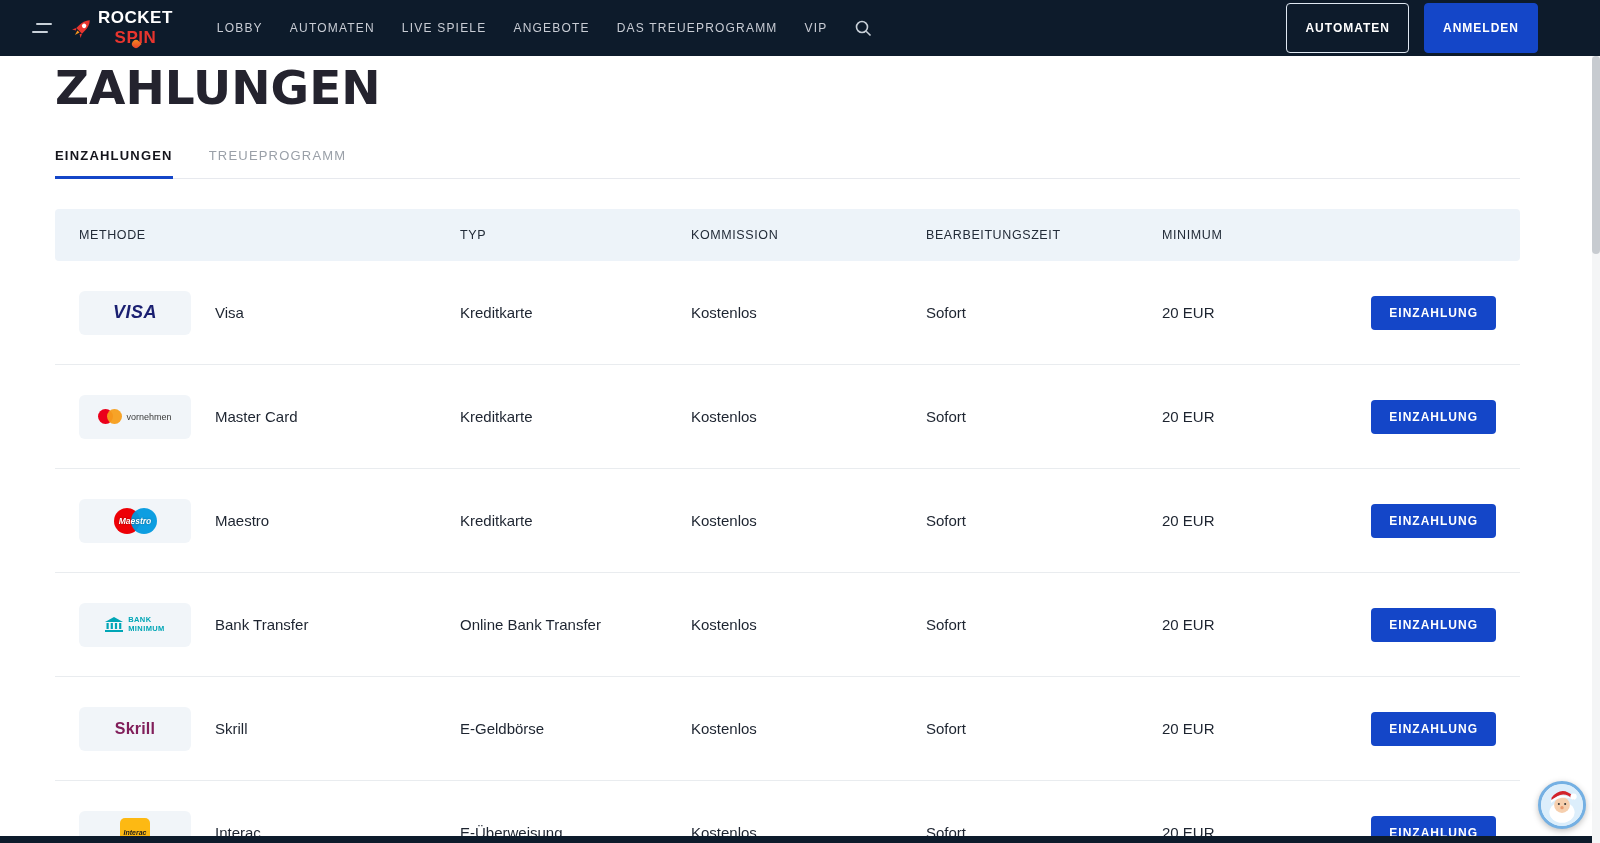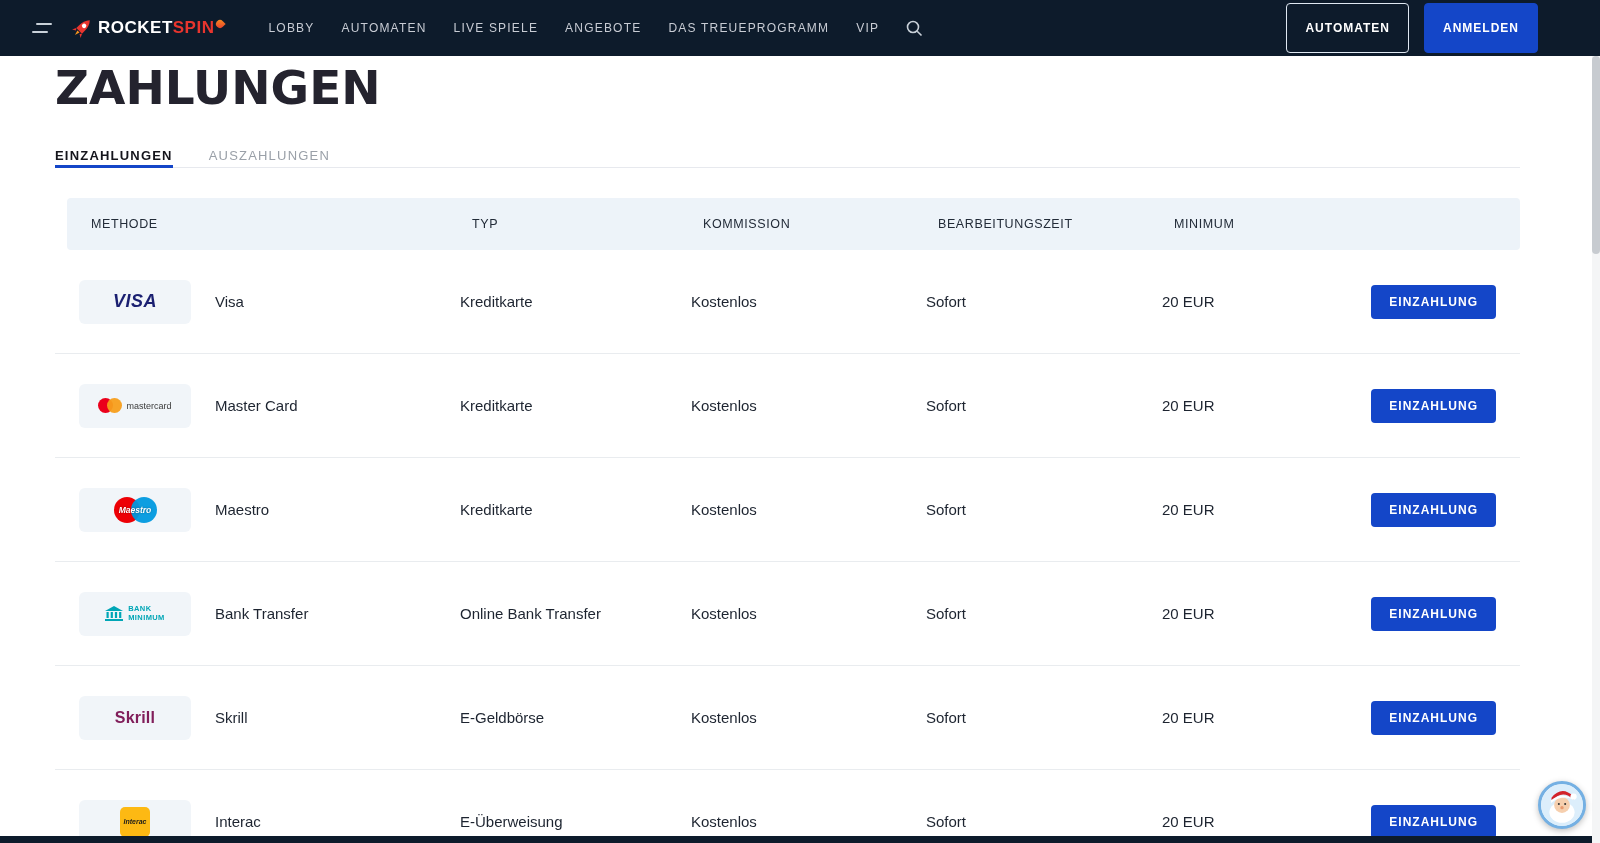--- a/index.html
+++ b/index.html
@@ -11,21 +11,21 @@
   .topbar {
     position: absolute; top: 0; left: 0; right: 0; height: 56px;
     background: #0d1b2b; display: flex; align-items: center; z-index: 5;
   }
   .hamburger { margin-left: 32px; width: 20px; cursor: pointer; }
   .hamburger i { display: block; height: 2px; background: #c9d1d9; border-radius: 1px; }
   .hamburger i:nth-child(1) { width: 16px; margin-left: 4px; }
   .hamburger i:nth-child(2) { width: 16px; margin-top: 6px; }
 
   .brand { display: flex; align-items: center; margin-left: 18px; cursor: pointer; }
-  .brand-text { font-size: 17px; font-weight: bold; letter-spacing: 0.5px; display:flex; align-items:center; }
+  .brand-text { font-size: 17px; font-weight: bold; letter-spacing: 0.5px; display:flex; align-items:center;flex-direction:column; }
   .brand-text .p1 { color: #ffffff; }
   .brand-text .p2 { color: #e8352e; }
   .flame { width: 8px; height: 8px; margin-left: 2px; margin-top: -8px;
     background: linear-gradient(135deg, #f7941d, #e8352e);
     border-radius: 50% 0 50% 50%; transform: rotate(45deg); }
 
   .nav { display: flex; gap: 27px; margin-left: 44px; }
   .nav-item { color: #c8ccd4; font-size: 12px; letter-spacing: 1.2px; cursor: pointer; white-space: nowrap; }
 
   .search-btn { margin-left: 26px; cursor: pointer; display: flex; align-items: center; }
@@ -45,34 +45,34 @@
   }
 
   
   .content { position: absolute; top: 56px; left: 15px; right: 8px; }
   .page-title {
     margin: 8px 0 0 40px; font-family: "DejaVu Sans", "Liberation Sans", sans-serif;
     font-weight: bold; font-size: 47px; line-height: 48px; color: #24232e; letter-spacing: 0px;
   }
 
   .tabs { margin: 36px 72px 0 40px; display: flex; gap: 36px; border-bottom: 1px solid #e7e9ee; }
-  .tab { font-size: 13px; font-weight: bold; letter-spacing: 1.2px; padding-bottom: 2px; cursor: pointer; }
+  .tab { font-size: 13px; font-weight: bold; letter-spacing: 1.2px; padding-bottom: 13px; cursor: pointer; }
   .tab.active { color: #15151c; border-bottom: 3px solid #1446c8; margin-bottom: -1px; }
   .tab.inactive { color: #9aa0a8; font-weight: normal; }
 
   .intro { margin: 26px 0 0 40px; color: #6b7280; font-size: 15px; }
 
   
   .table { margin: 30px 72px 0 40px; }
   .thead, .trow {
     display: grid;
     grid-template-columns: 381px 231px 235px 236px 1fr 140px;
     align-items: center; padding: 0 24px;
   }
-  .thead { background: #edf3f9; height: 52px; border-radius: 4px; margin-left: 12px; }
+  .thead { background: #edf3f9; height: 52px; border-radius: 4px; }
   .th { font-size: 12.5px; color: #222b38; letter-spacing: 0.6px; font-weight: normal; }
   .trow { height: 104px; border-bottom: 1px solid #e9ecef; background: #fff; }
   .cell { font-size: 15px; color: #1d2430; }
   .cell.method { display: flex; align-items: center; gap: 24px; }
   .method-name { font-size: 15px; color: #1d2430; }
   .cell.action { justify-self: end; }
   .btn-deposit {
     background: #1446c8; border: none; color: #fff; font-weight: bold;
     font-size: 12px; letter-spacing: 1px; padding: 10px 18px; border-radius: 4px;
     cursor: pointer; font-family: "Liberation Sans", sans-serif;
@@ -171,21 +171,21 @@
       <button class="btn-outline">AUTOMATEN</button>
       <button class="btn-solid">ANMELDEN</button>
     </div>
   </header>
 
   <main class="content">
     <h1 class="page-title">ZAHLUNGEN</h1>
 
     <div class="tabs">
       <span class="tab active">EINZAHLUNGEN</span>
-      <span class="tab inactive">AUSZAHLUNGEN</span>
+      <span class="tab inactive">TREUEPROGRAMM</span>
     </div>
 
 
     <section class="table">
       <div class="thead">
         <div class="th">METHODE</div>
         <div class="th">TYP</div>
         <div class="th">KOMMISSION</div>
         <div class="th">BEARBEITUNGSZEIT</div>
         <div class="th">MINIMUM</div>
@@ -206,21 +206,21 @@
         <div class="cell action"><button class="btn-deposit">EINZAHLUNG</button></div>
       </div>
 
       <div class="trow">
         <div class="cell method">
           <div class="logo-box">
             <span class="mc">
                 <i class="mc-red"></i>
                 <i class="mc-yellow"></i>
               </span>
-            <span class="mc-label">mastercard</span>
+            <span class="mc-label">vornehmen</span>
           </div>
           <span class="method-name">Master Card</span>
         </div>
         <div class="cell">Kreditkarte</div>
         <div class="cell">Kostenlos</div>
         <div class="cell">Sofort</div>
         <div class="cell">20 EUR</div>
         <div class="cell action"><button class="btn-deposit">EINZAHLUNG</button></div>
       </div>
 

